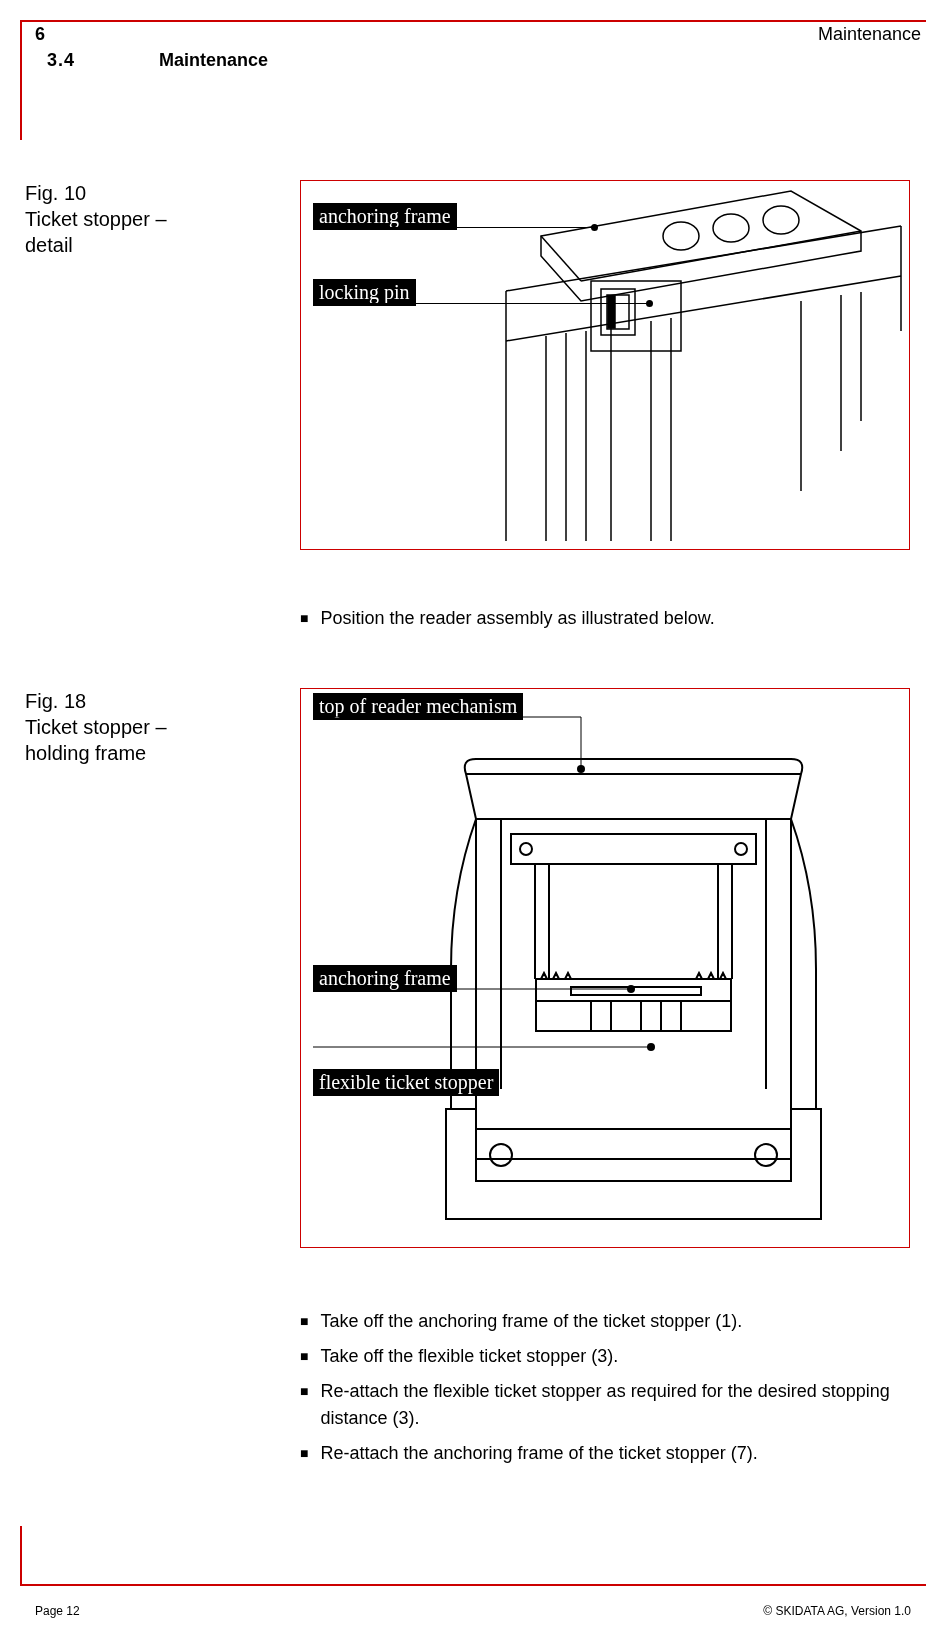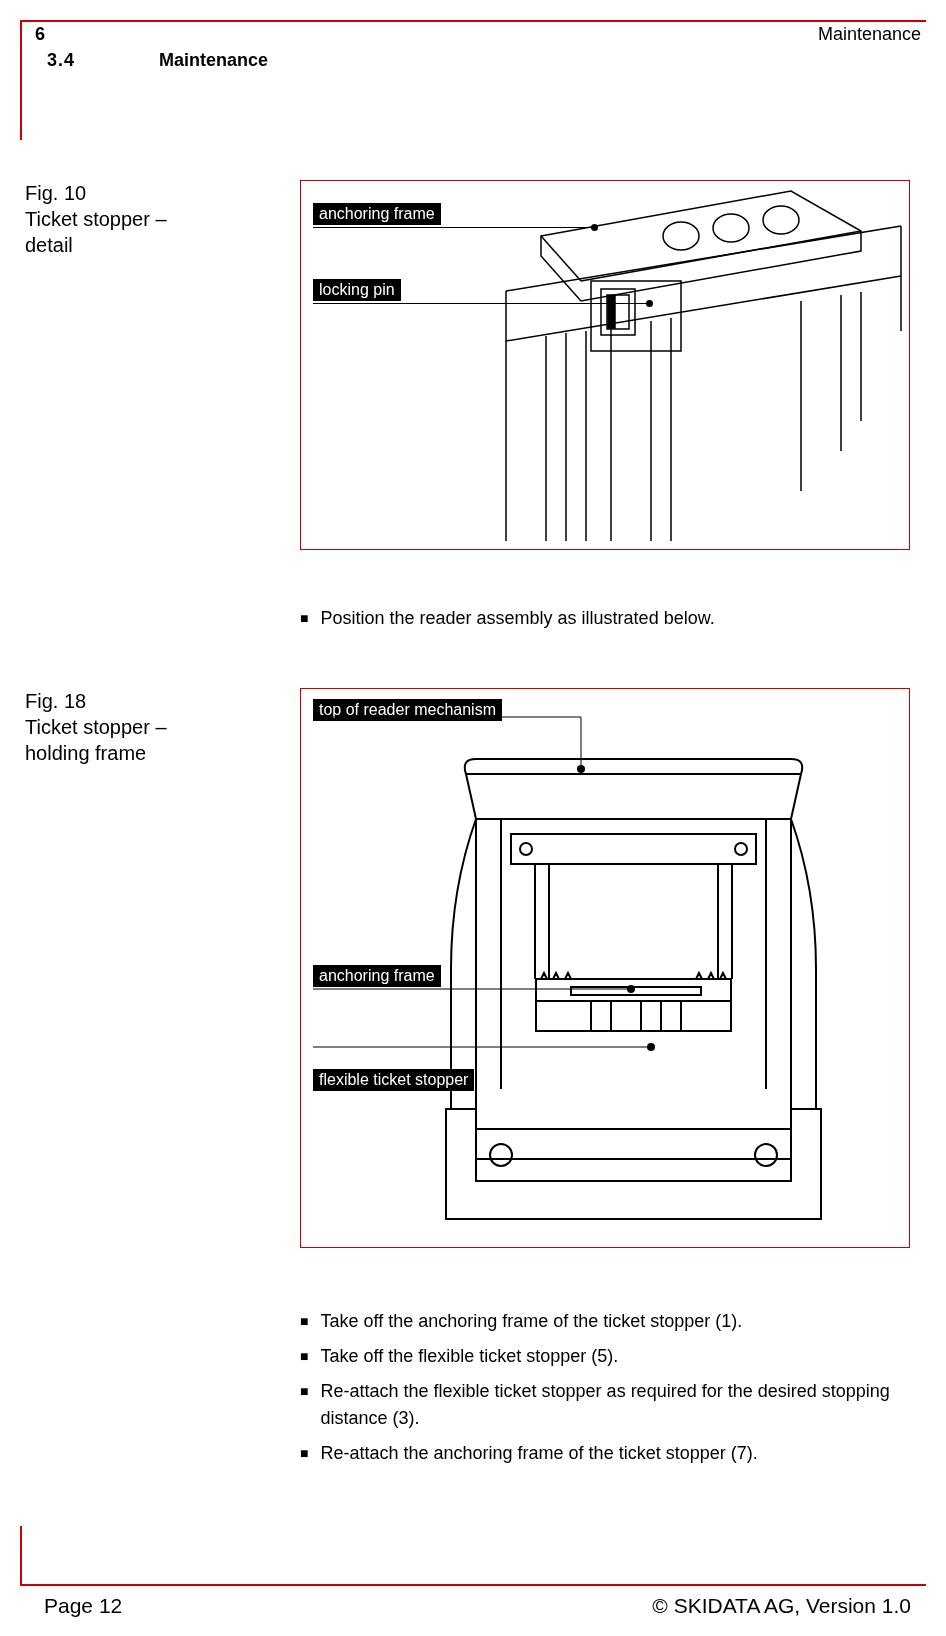--- a/index.html
+++ b/index.html
@@ -134,33 +134,34 @@
       margin-right: 12px;
       font-size: 14px;
       line-height: 1.9;
     }
     .bullet-text {
       flex: 1;
     }
     .footer {
       position: absolute;
       bottom: 18px;
-      left: 44px;
+      left: 35px;
       right: 35px;
       display: flex;
       justify-content: space-between;
-      font-size: 21px;
+      font-size: 12px;
     }
     .callout-label {
       position: absolute;
       background: black;
       color: white;
-      font-size: 16px;
+      font-size: 20px;
       padding: 2px 6px;
       white-space: nowrap;
+      font-family: Liberation Serif, serif;
     }
     .callout-line {
       position: absolute;
       background: black;
       height: 1px;
     }
     .callout-dot {
       position: absolute;
       width: 7px;
       height: 7px;
@@ -288,42 +289,42 @@
       <path d="M 145 420 L 175 420 L 175 470 L 490 470 L 490 420 L 520 420 L 520 530 L 145 530 Z"></path>
       <rect x="175" y="440" width="315" height="52"></rect>
       <circle cx="200" cy="466" r="11"></circle>
       <circle cx="465" cy="466" r="11"></circle>
 
       <path d="M 175 130 Q 150 200 150 280 L 150 420"></path>
       <path d="M 490 130 Q 515 200 515 280 L 515 420"></path>
     </g>
   </svg>
 
-  <div class="callout-label" style="top:4px; left:12px;margin-top:6px;">top of reader mechanism</div>
+  <div class="callout-label" style="top:4px; left:12px;">top of reader mechanism</div>
   <svg style="top:0; left:0;" width="608" height="558">
     <line x1="12" y1="28" x2="280" y2="28" stroke="black" stroke-width="1"></line>
     <line x1="280" y1="28" x2="280" y2="80" stroke="black" stroke-width="1"></line>
     <circle cx="280" cy="80" r="4" fill="black"></circle>
     <line x1="12" y1="300" x2="330" y2="300" stroke="black" stroke-width="1"></line>
     <circle cx="330" cy="300" r="4" fill="black"></circle>
     <line x1="12" y1="358" x2="350" y2="358" stroke="black" stroke-width="1"></line>
     <circle cx="350" cy="358" r="4" fill="black"></circle>
   </svg>
   <div class="callout-label" style="top:276px; left:12px;">anchoring frame</div>
   <div class="callout-label" style="top:334px; left:12px;margin-top:46px;">flexible ticket stopper</div>
 </div>
 
 <div class="instruction-2">
   <div class="bullet-line">
     <span class="bullet-marker">■</span>
     <span class="bullet-text">Take off the anchoring frame of the ticket stopper (1).</span>
   </div>
   <div class="bullet-line">
     <span class="bullet-marker">■</span>
-    <span class="bullet-text">Take off the flexible ticket stopper (5).</span>
+    <span class="bullet-text">Take off the flexible ticket stopper (3).</span>
   </div>
   <div class="bullet-line">
     <span class="bullet-marker">■</span>
     <span class="bullet-text">Re-attach the flexible ticket stopper as required for the desired stopping distance (3).</span>
   </div>
   <div class="bullet-line">
     <span class="bullet-marker">■</span>
     <span class="bullet-text">Re-attach the anchoring frame of the ticket stopper (7).</span>
   </div>
 </div>

